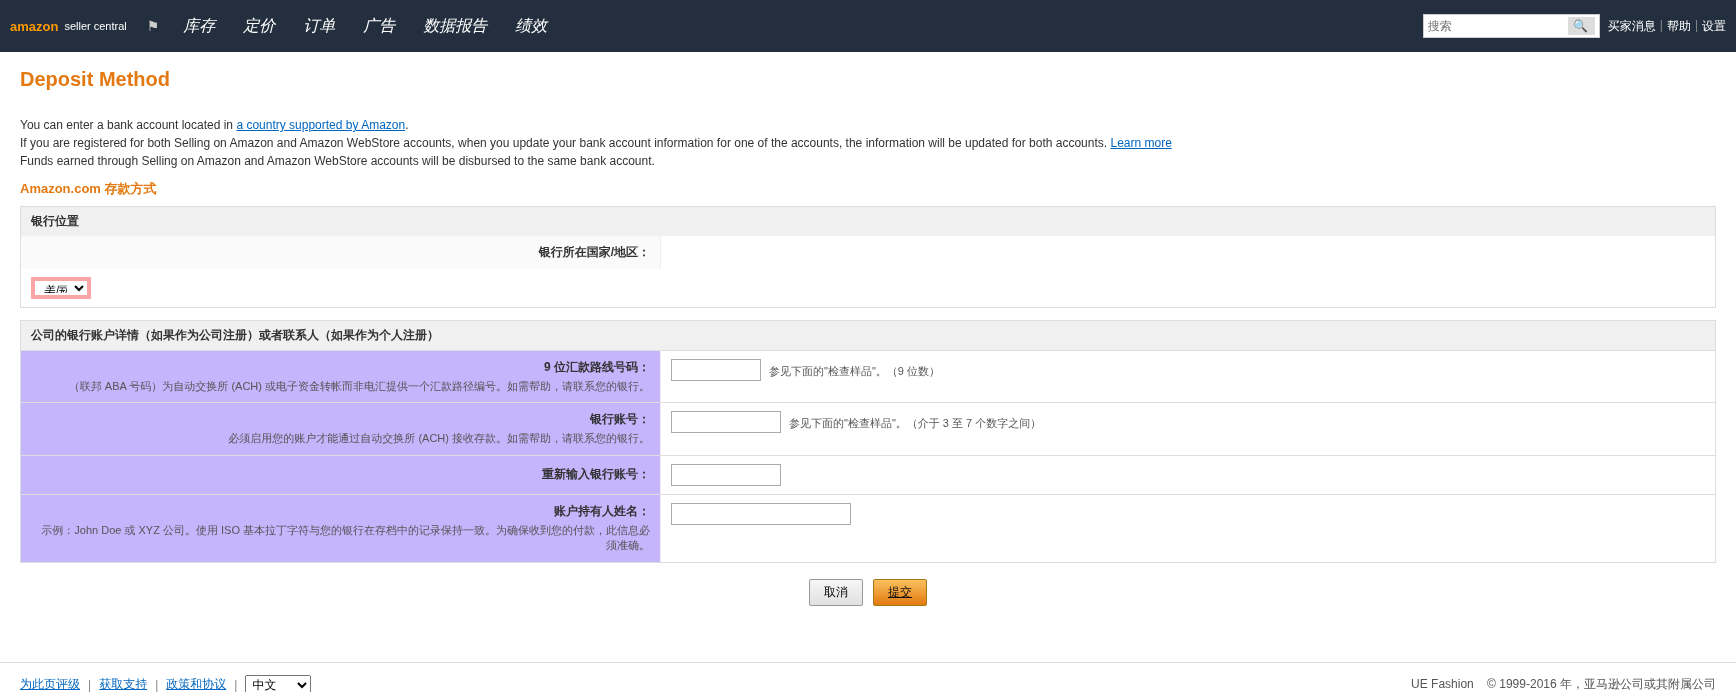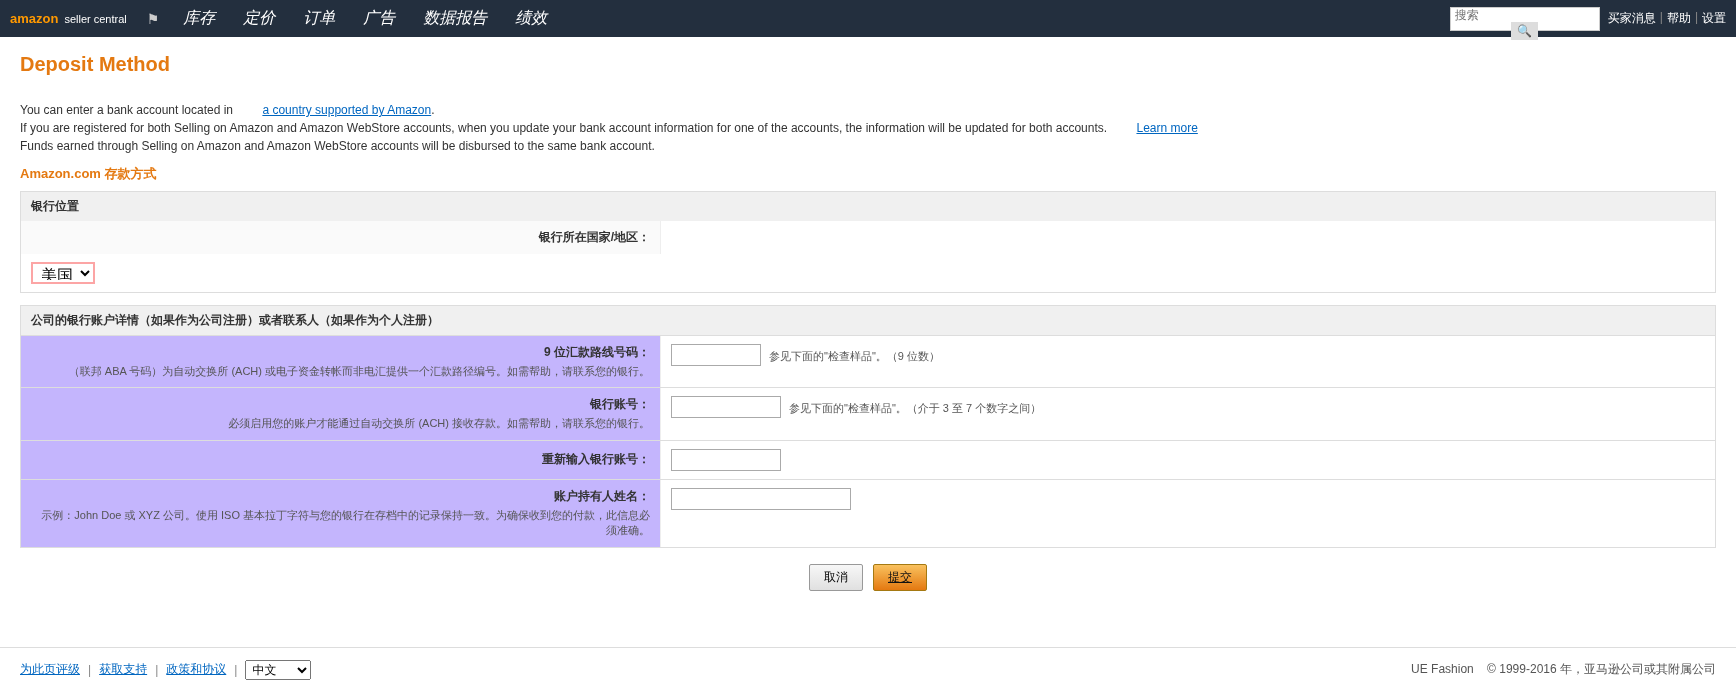--- a/index.html
+++ b/index.html
@@ -1,21 +1,21 @@
 <!DOCTYPE html>
 <html><head>
   <meta charset="utf-8">
   <style>
     * { box-sizing: border-box; margin: 0; padding: 0; }
     body { font-family: Arial, sans-serif; font-size: 12px; color: #333; background: #fff; min-width: 1736px; }
 
     
     .header {
       background: #232f3e;
-      height: 37px;
+      height: 52px;
       display: flex;
       align-items: center;
       padding: 0 10px;
       gap: 20px;
     }
     .logo-area {
       display: flex;
       align-items: center;
       gap: 6px;
     }
@@ -45,21 +45,20 @@
       align-items: center;
       gap: 8px;
     }
     .search-box {
       display: flex;
       align-items: center;
       background: #fff;
       border: 1px solid #ccc;
       height: 24px;
       padding: 0 4px;
-      flex-direction: column;
     }
     .search-input {
       border: none;
       outline: none;
       font-size: 12px;
       width: 140px;
       background: transparent;
     }
     .search-btn {
       background: #ddd;
@@ -91,21 +90,20 @@
     }
 
     .description {
       font-size: 12px;
       margin-bottom: 4px;
       color: #333;
     }
 
     .description a {
       color: #0066c0;
-      margin-left: 26px;
     }
 
     .section-title {
       color: #e47911;
       font-size: 13px;
       font-weight: bold;
       margin: 12px 0 8px 0;
     }
 
     .section-header {
@@ -138,25 +136,26 @@
       height: 22px;
     }
 
     .form-hint {
       font-size: 11px;
       color: #555;
       margin-top: 3px;
     }
 
     .select-input {
-      border: 2px solid #fca5a5;
+      border: 4px solid #fca5a5;
       padding: 2px 4px;
-      font-size: 16px;
+      font-size: 12px;
       height: 22px;
       background: #fff;
+      font-style: italic;
     }
 
     .country-row {
       display: flex;
       border: 1px solid #ddd;
       border-top: none;
       flex-direction: column;
     }
 
     .country-label {

